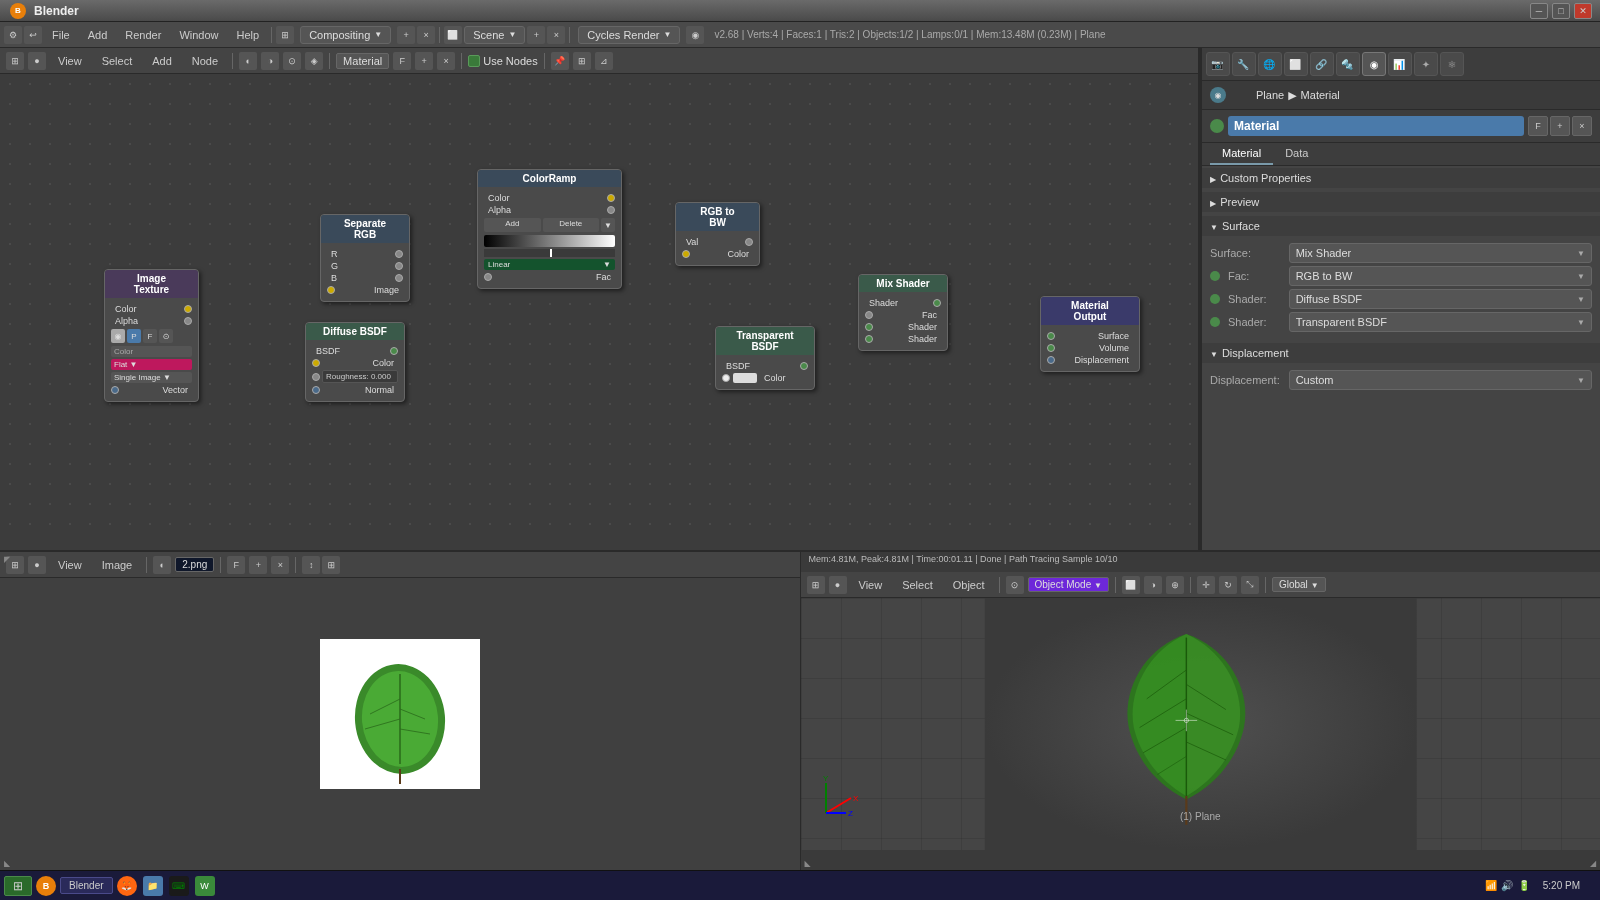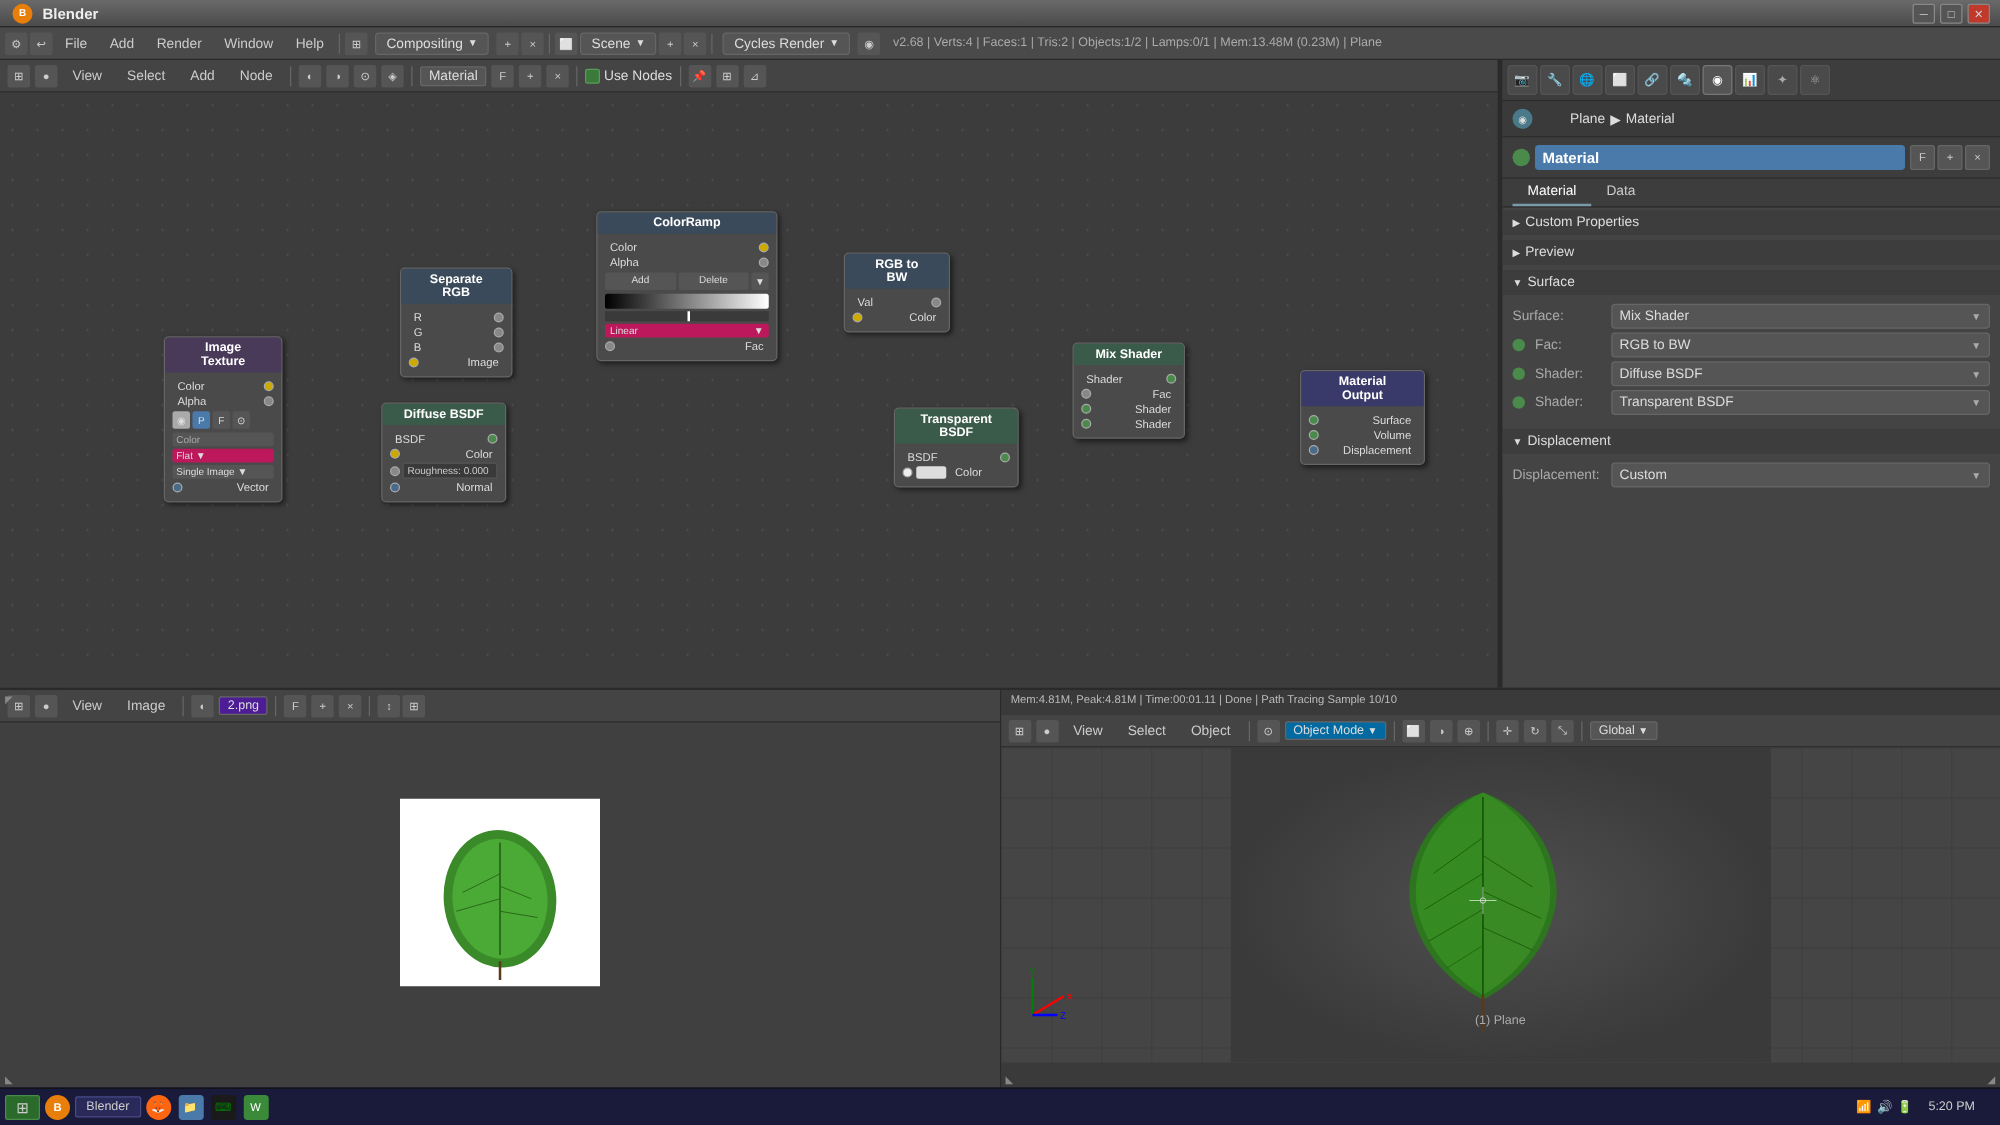--- a/index.html
+++ b/index.html
@@ -251,21 +251,21 @@
 
       <path d="M 407 268 C 450 268 840 238 862 238" stroke="#4a8a4a" stroke-width="2" fill="none"></path>
 
       <path d="M 810 278 C 835 278 848 252 862 252" stroke="#4a8a4a" stroke-width="2" fill="none"></path>
 
       <path d="M 943 230 C 980 230 1010 240 1046 240" stroke="#4a8a4a" stroke-width="2" fill="none"></path>
     </svg>
 
     <div id="node-canvas">
 
-      <div class="node" style="left:131px; top:195px; width:95px;">
+      <div class="node" style="left:104px; top:195px; width:95px;">
         <div class="node-header" style="background:#4a3a5a;">Image Texture</div>
         <div class="node-body">
           <div class="node-row">
             <span class="node-label">Color</span>
             <span class="node-socket sock-yellow"></span>
           </div>
           <div class="node-row">
             <span class="node-label">Alpha</span>
             <span class="node-socket sock-gray"></span>
           </div>
@@ -320,21 +320,21 @@
           </div>
           <div style="display:flex;gap:2px;margin:3px 0;">
             <div style="flex:1;background:#555;border-radius:2px;padding:1px;font-size:8px;text-align:center;">Add</div>
             <div style="flex:1;background:#555;border-radius:2px;padding:1px;font-size:8px;text-align:center;">Delete</div>
             <div style="width:14px;height:14px;background:#555;border-radius:2px;font-size:8px;display:flex;align-items:center;justify-content:center;">▼</div>
           </div>
           <div class="colorramp-gradient"></div>
           <div class="colorramp-marker">
             <div style="position:absolute;left:50%;top:0;width:2px;height:100%;background:#fff;"></div>
           </div>
-          <div style="background:#be185d;border-radius:2px;padding:1px 4px;font-size:8px;margin:2px 0;display:flex;justify-content:space-between;">
+          <div style="background:#14532d;border-radius:2px;padding:1px 4px;font-size:8px;margin:2px 0;display:flex;justify-content:space-between;">
             <span>Linear</span>
               <span>▼</span>
           </div>
           <div class="node-row">
             <span class="node-socket sock-gray"></span>
             <span class="node-label">Fac</span>
           </div>
         </div>
       </div>
 
@@ -558,21 +558,21 @@
 <div id="bottom-section">
 
   <div id="image-editor">
     <div class="bottom-toolbar">
       <div class="toolbar-icon">⊞</div>
       <div class="toolbar-icon">●</div>
       <span class="menu-item">View</span>
       <span class="menu-item">Image</span>
       <div class="toolbar-sep"></div>
       <div class="toolbar-icon">◐</div>
-      <div style="background:#4c1d95;border:1px solid #666;border-radius:2px;padding:1px 6px;font-size:10px;color:#ddd;">2.png</div>
+      <div style="background:#0f172a;border:1px solid #666;border-radius:2px;padding:1px 6px;font-size:10px;color:#ddd;">2.png</div>
       <div class="toolbar-sep"></div>
       <div class="toolbar-icon">F</div>
       <div class="toolbar-icon">+</div>
       <div class="toolbar-icon">×</div>
       <div class="toolbar-sep"></div>
       <div style="display:flex;gap:2px;">
         <div class="toolbar-icon">↕</div>
         <div class="toolbar-icon">⊞</div>
       </div>
     </div>
@@ -604,21 +604,21 @@
       <div style="background:#3a3a3a;padding:2px 8px;font-size:9px;color:#bbb;">Mem:4.81M, Peak:4.81M | Time:00:01.11 | Done | Path Tracing Sample 10/10</div>
     </div>
     <div class="bottom-toolbar" style="top:20px;position:absolute;left:0;right:0;">
       <div class="toolbar-icon">⊞</div>
       <div class="toolbar-icon">●</div>
       <span class="menu-item">View</span>
       <span class="menu-item">Select</span>
       <span class="menu-item">Object</span>
       <div class="toolbar-sep"></div>
       <div class="toolbar-icon">⊙</div>
-      <div style="background:#0369a1;border:1px solid #666;border-radius:2px;padding:1px 6px;font-size:10px;color:#ddd;">
+      <div style="background:#6d28d9;border:1px solid #666;border-radius:2px;padding:1px 6px;font-size:10px;color:#ddd;">
         <span>Object Mode</span> <span style="font-size:8px">▼</span>
       </div>
       <div class="toolbar-sep"></div>
       <div class="toolbar-icon">⬜</div>
       <div class="toolbar-icon">◑</div>
       <div class="toolbar-icon">⊕</div>
       <div class="toolbar-sep"></div>
       <div class="toolbar-icon">✛</div>
       <div class="toolbar-icon">↻</div>
       <div class="toolbar-icon">⤡</div>

